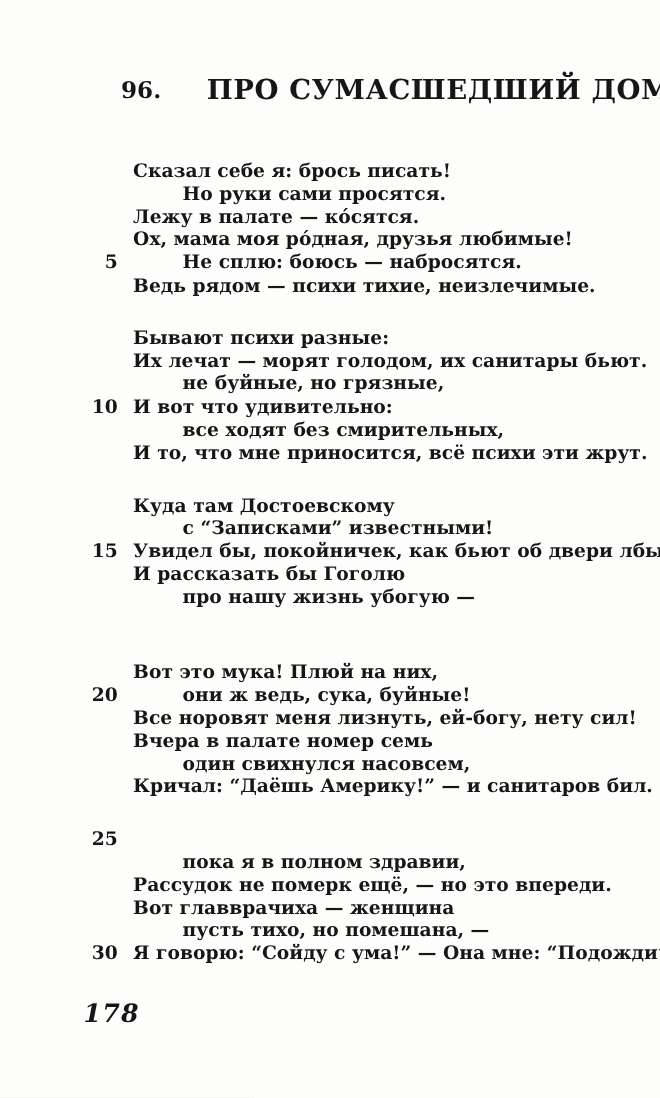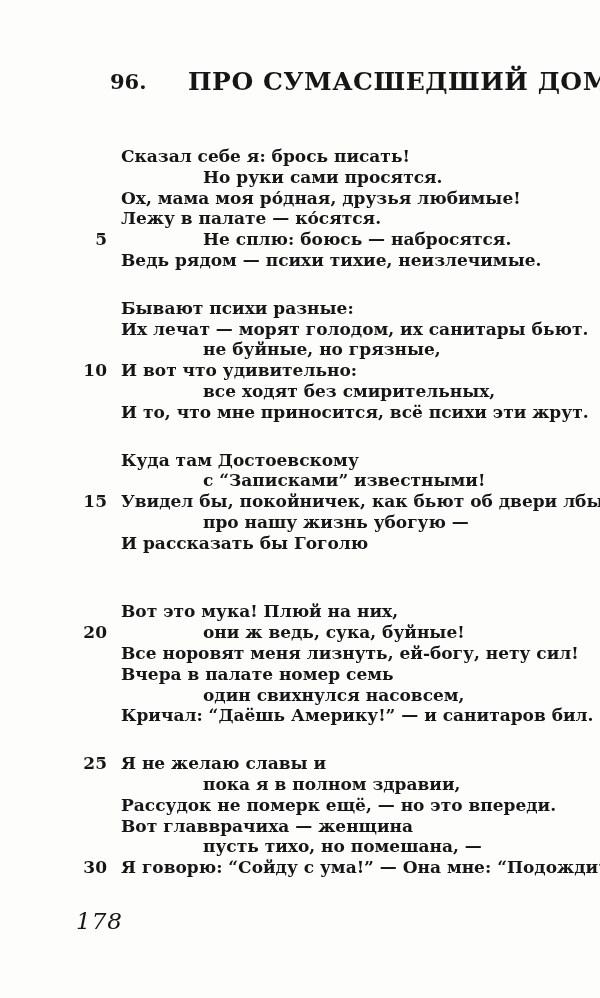--- a/index.html
+++ b/index.html
@@ -60,31 +60,31 @@
   }
   .line-num {
     flex: 0 0 107px;
     width: 107px;
     text-align: right;
   }
   .line-text {
     margin-left: 14px;
   }
   .line.indent .line-text {
-    margin-left: 96px;
+    margin-left: 59px;
   }
   .footer {
     position: absolute;
     left: 76px;
     top: 908px;
   }
   .page-number {
     font-size: 23px;
     font-style: italic;
-    font-weight: 400;
+    font-weight: 700;
     letter-spacing: 1px;
     text-align: center;
   }
 </style>
 </head>
 <body>
 
 <div class="page">
 
   <div class="header">
@@ -97,25 +97,25 @@
         <div class="line">
           <span class="line-num"></span>
           <span class="line-text">Сказал себе я: брось писать!</span>
         </div>
         <div class="line indent">
           <span class="line-num"></span>
           <span class="line-text">Но руки сами просятся.</span>
         </div>
         <div class="line">
           <span class="line-num"></span>
+          <span class="line-text">Лежу в палате — ко́сятся.</span>
+        </div>
+        <div class="line">
+          <span class="line-num"></span>
           <span class="line-text">Ох, мама моя ро́дная, друзья любимые!</span>
-        </div>
-        <div class="line">
-          <span class="line-num"></span>
-          <span class="line-text">Лежу в палате — ко́сятся.</span>
         </div>
         <div class="line indent">
           <span class="line-num">5</span>
           <span class="line-text">Не сплю: боюсь — набросятся.</span>
         </div>
         <div class="line">
           <span class="line-num"></span>
           <span class="line-text">Ведь рядом — психи тихие, неизлечимые.</span>
         </div>
       </div>
@@ -151,27 +151,27 @@
           <span class="line-text">Куда там Достоевскому</span>
         </div>
         <div class="line indent">
           <span class="line-num"></span>
           <span class="line-text">с “Записками” известными!</span>
         </div>
         <div class="line">
           <span class="line-num">15</span>
           <span class="line-text">Увидел бы, покойничек, как бьют об двери лбы!</span>
         </div>
+        <div class="line">
+          <span class="line-num"></span>
+          <span class="line-text">И рассказать бы Гоголю</span>
+        </div>
         <div class="line indent">
           <span class="line-num"></span>
           <span class="line-text">про нашу жизнь убогую —</span>
-        </div>
-        <div class="line">
-          <span class="line-num"></span>
-          <span class="line-text">И рассказать бы Гоголю</span>
         </div>
         <div class="line">
           <span class="line-num"></span>
         </div>
       </div>
       <div class="stanza">
         <div class="line">
           <span class="line-num"></span>
           <span class="line-text">Вот это мука! Плюй на них,</span>
         </div>
@@ -192,21 +192,20 @@
           <span class="line-text">один свихнулся насовсем,</span>
         </div>
         <div class="line">
           <span class="line-num"></span>
           <span class="line-text">Кричал: “Даёшь Америку!” — и санитаров бил.</span>
         </div>
       </div>
       <div class="stanza">
         <div class="line">
           <span class="line-num">25</span>
-          <span class="line-text">Я не желаю славы и</span>
         </div>
         <div class="line indent">
           <span class="line-num"></span>
           <span class="line-text">пока я в полном здравии,</span>
         </div>
         <div class="line">
           <span class="line-num"></span>
           <span class="line-text">Рассудок не померк ещё, — но это впереди.</span>
         </div>
         <div class="line">

